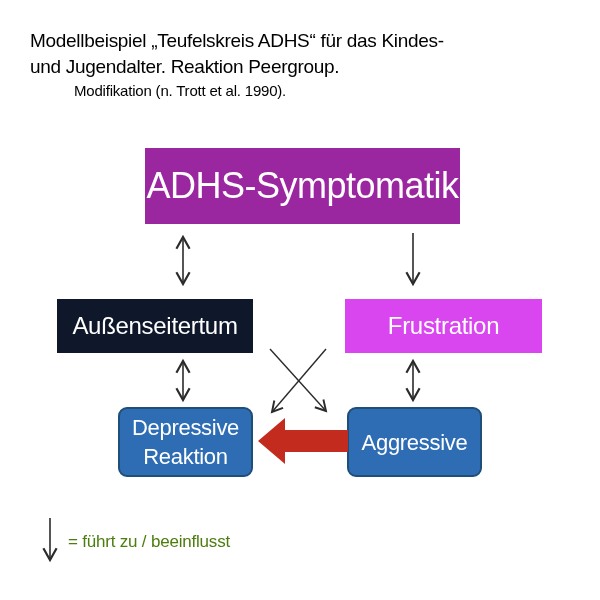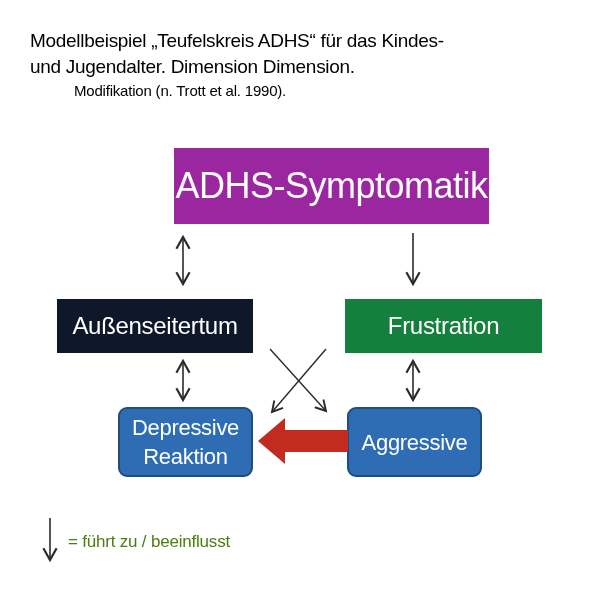--- a/index.html
+++ b/index.html
@@ -39,31 +39,30 @@
     justify-content: center;
     text-align: center;
     color: #ffffff;
     box-sizing: border-box;
   }
   #node-adhs {
     left: 145px; top: 148px; width: 315px; height: 76px;
     background: #9B27A0;
     font-size: 36px;
     letter-spacing: -0.5px;
-    margin-left: 29px;
   }
   #node-aussenseitertum {
     left: 57px; top: 299px; width: 196px; height: 54px;
     background: #0f172a;
     font-size: 24px;
     letter-spacing: -0.3px;
   }
   #node-frustration {
     left: 345px; top: 299px; width: 197px; height: 54px;
-    background: #15803d;
+    background: #d946ef;
     font-size: 24px;
     letter-spacing: -0.3px;
   }
   .rounded-node {
     background: #2E6DB4;
     border: 2px solid #1F4E79;
     border-radius: 9px;
     font-size: 22px;
     line-height: 29px;
     letter-spacing: -0.3px;
@@ -90,21 +89,21 @@
     white-space: nowrap;
   }
 </style>
 </head>
 <body>
 
 <div id="canvas">
 
   <div id="title-block">
     <div class="title-line">Modellbeispiel „Teufelskreis ADHS“ für das Kindes-</div>
-    <div class="title-line">und Jugendalter. Dimension Dimension.</div>
+    <div class="title-line">und Jugendalter. Reaktion Peergroup.</div>
     <div class="subtitle-line">Modifikation (n. Trott et al. 1990).</div>
   </div>
 
   <div class="node" id="node-adhs">ADHS-Symptomatik</div>
 
   <div class="node" id="node-aussenseitertum">Außenseitertum</div>
 
   <div class="node" id="node-frustration">Frustration</div>
 
   <div class="node rounded-node" id="node-depressive">

